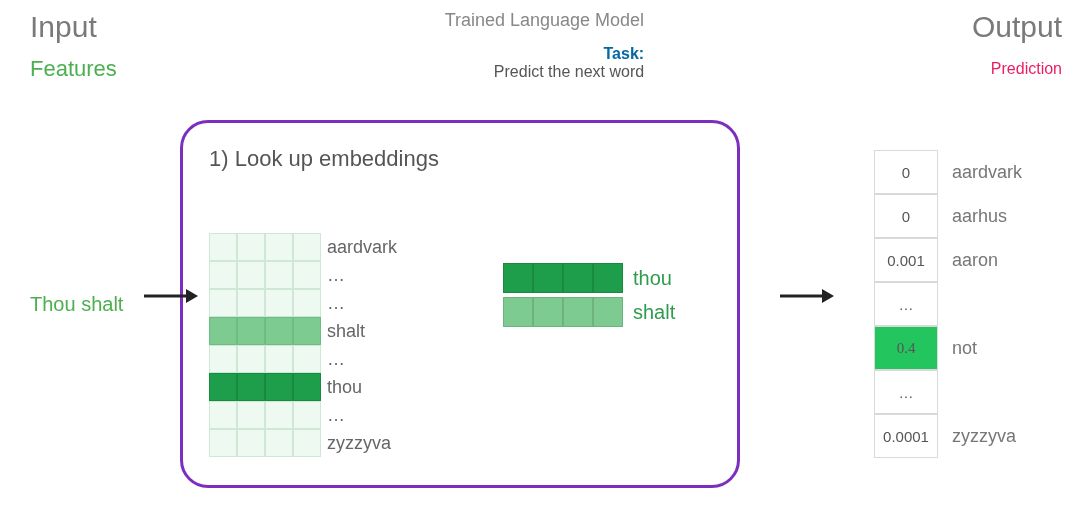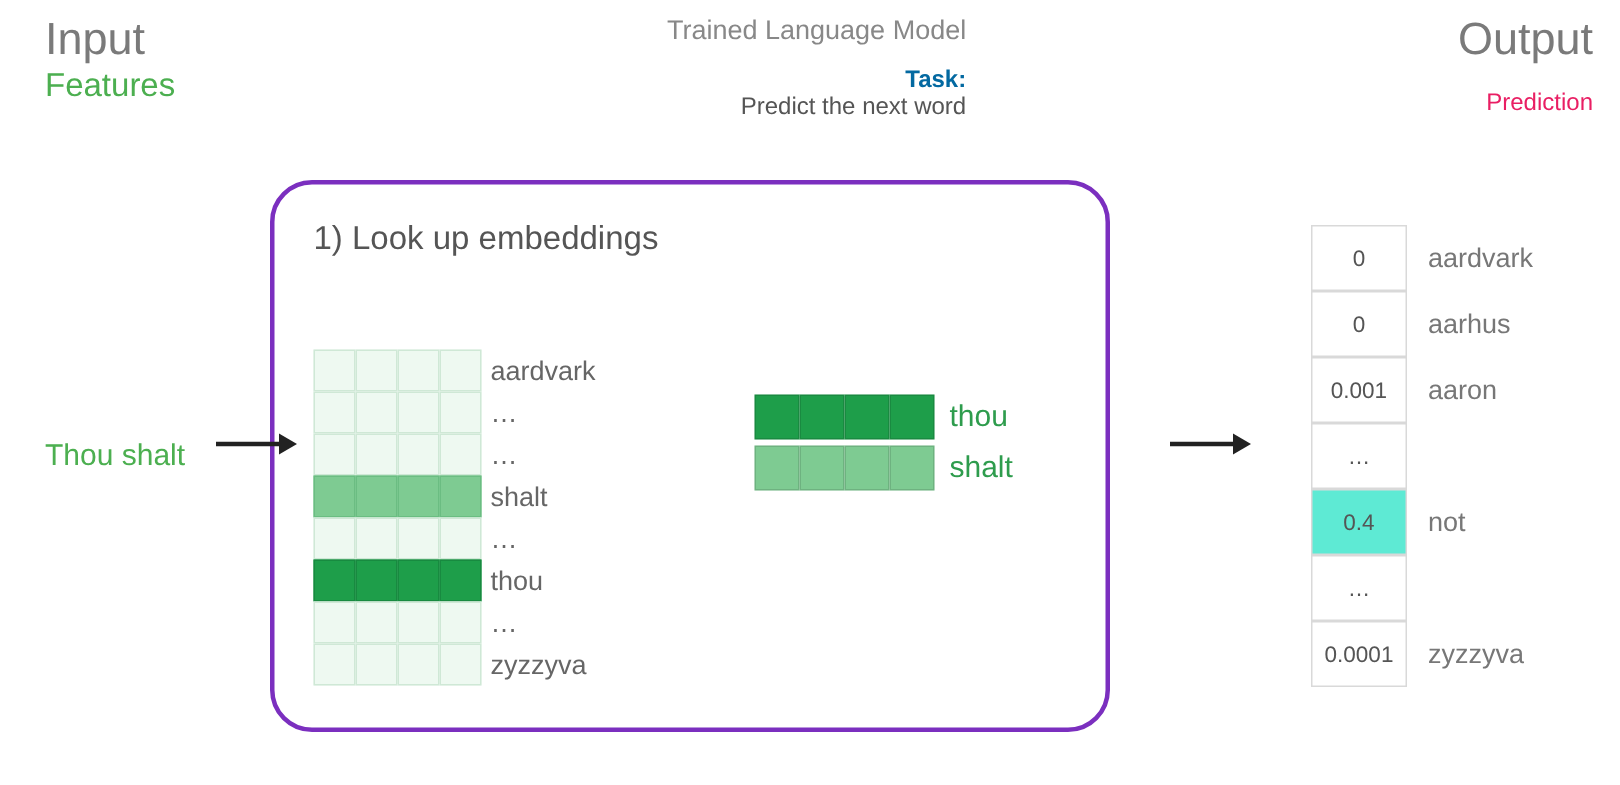--- a/index.html
+++ b/index.html
@@ -14,21 +14,21 @@
     position: relative;
   }
   .top-row {
     display: flex;
     justify-content: space-between;
     padding: 10px 18px 0 30px;
   }
   .col-head { text-align: left; }
   .col-head-right { text-align: right; }
   .big-grey { font-size: 30px; color: #7a7a7a; font-weight: 300; }
-  .sub-green { font-size: 22px; color: #4caf50; font-weight: 300; margin-top: 0; }
+  .sub-green { font-size: 22px; color: #4caf50; font-weight: 300; margin-top: 12px; }
   .sub-pink { font-size: 16px; color: #e91e63; font-weight: 300; margin-top: 16px; }
   .center-head { text-align: right; }
   .mid-grey { font-size: 18px; color: #888; font-weight: 300; }
   .task-label { font-size: 16px; font-weight: 600; color: #0369a1; margin-top: 14px; }
   .task-desc { font-size: 16px; color: #555; font-weight: 300; }
 
   .main-area {
     position: absolute;
     top: 120px;
     left: 0;
@@ -90,21 +90,21 @@
     display: flex;
     flex-direction: column;
   }
   .out-row { display:flex; align-items:center; height:44px; }
   .out-cell {
     width: 64px; height: 44px;
     border: 1px solid #d9d9d9;
     display:flex; align-items:center; justify-content:center;
     font-size: 15px; color:#555; background:#fff;
   }
-  .out-cell.hl { background:#5eead4; }
+  .out-cell.hl { background:#22c55e;font-family:Liberation Serif, serif; }
   .out-label { margin-left: 14px; font-size:18px; color:#777; font-weight:300; width:100px;}
   .arrow-out { position:absolute; left: 778px; top: 286px; }
   .arrow-in  { position:absolute; left: 142px; top: 286px; }
 </style>
 </head>
 <body>
 
 <div class="top-row">
   <div class="col-head">
     <div class="big-grey">Input</div>

